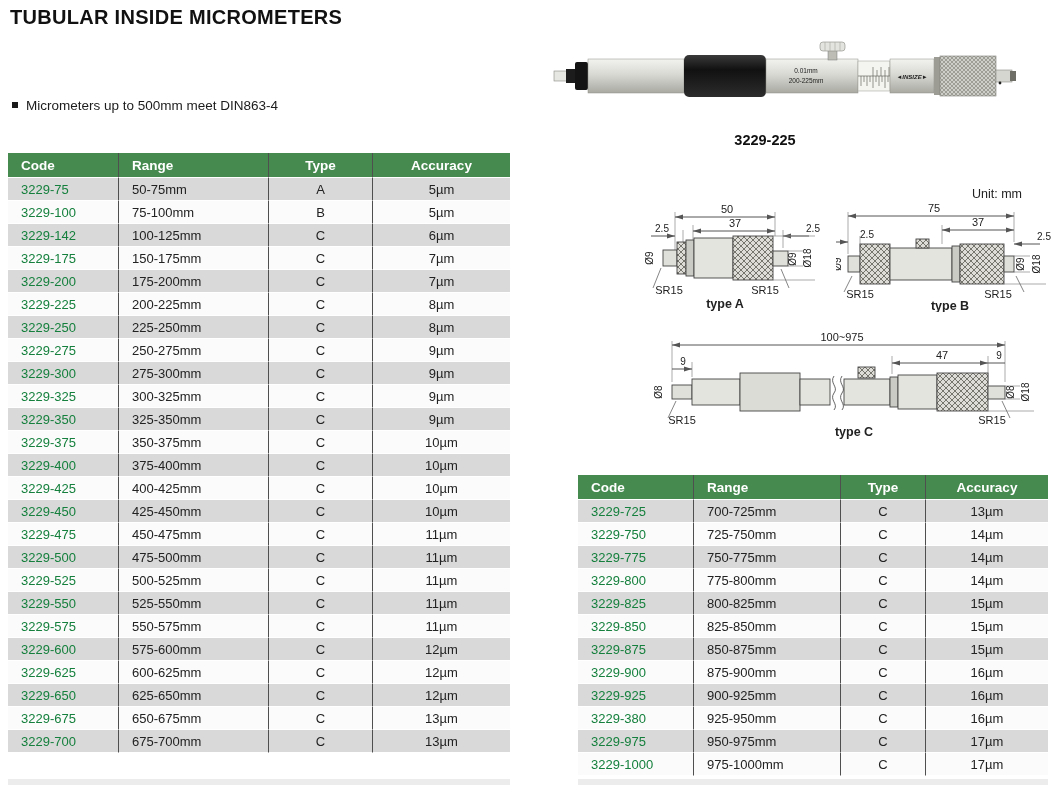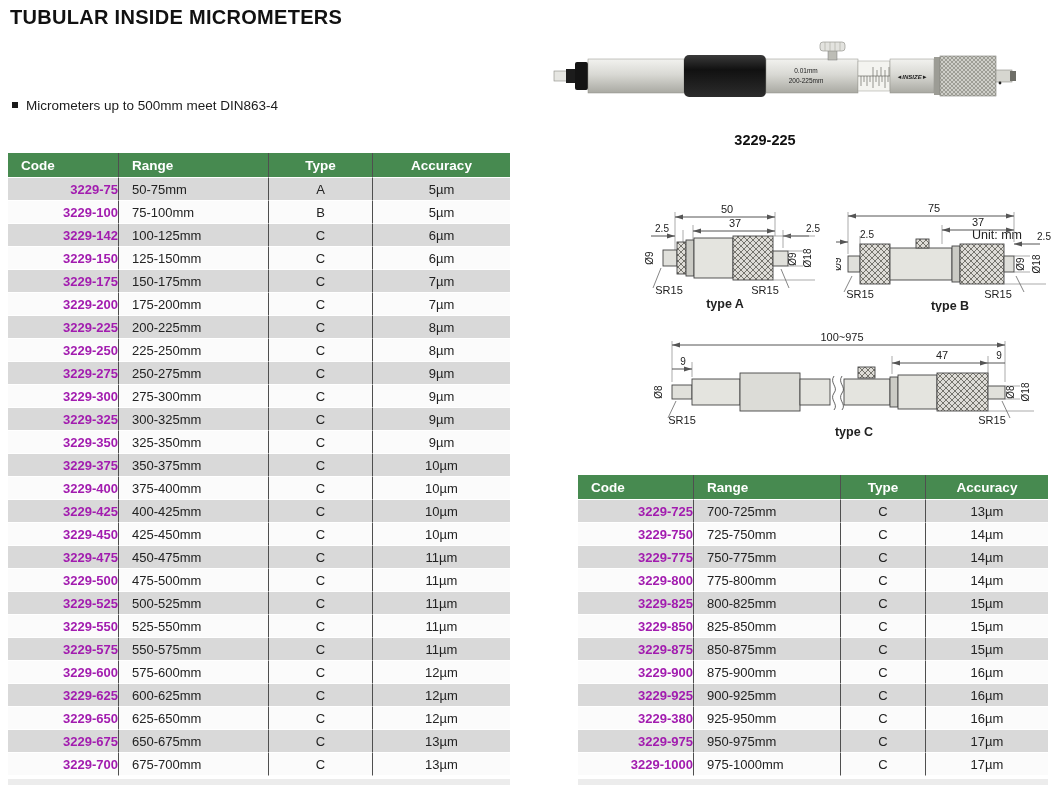--- a/index.html
+++ b/index.html
@@ -13,33 +13,33 @@
     letter-spacing:0.3px; color:#111;
   }
   .features { position:absolute; left:12px; top:60px; list-style:none; }
   .features li { display:flex; align-items:center; height:18.5px; font-size:13.5px; color:#1c1c1c;margin-top:36px; }
   .features .sq { width:6px; height:6px; background:#1a1a1a; margin-right:8px; flex:0 0 auto; }
 
   .photo-caption {
     position:absolute; left:690px; top:132px; width:150px; text-align:center;
     font-size:14.5px; font-weight:bold; color:#111;
   }
-  .unit-label { position:absolute; left:972px; top:187px; font-size:12.5px; color:#222;margin-top:41px; }
+  .unit-label { position:absolute; left:972px; top:187px; font-size:12.5px; color:#222; }
 
   table.spec { position:absolute; border-collapse:separate; border-spacing:0; table-layout:fixed; }
   table.spec th {
     height:25px; background:#478a50; color:#ffffff; font-size:13.5px; font-weight:bold;
     text-align:left; padding:0 0 0 13px; border-bottom:1px solid #fff;margin-top:36px;
   }
   table.spec th.c, table.spec td.c { text-align:center; padding:0; }
   table.spec td {
     height:23px; font-size:13px; color:#222; padding:0 0 0 13px;
     border-bottom:1px solid #ffffff; overflow:hidden; white-space:nowrap;
   }
-  table.spec td.code { font-weight:bold; color:#a21caf;text-align:right; }
+  table.spec td.code { font-weight:normal; color:#15803d; }
   table.spec th + th, table.spec td + td { border-left:1px solid #4f4f4f; }
   table.spec tbody tr:nth-child(odd)  td { background:#d9d9d9; }
   table.spec tbody tr:nth-child(even) td { background:#fbfbfb; }
   .t-left  { left:8px;   top:153px; width:502px; }
   .t-right { left:578px; top:475px; width:470px; }
   .t-shadow { position:absolute; height:6px; background:#ececec; }
   .sh-left  { left:8px;   top:779px; width:502px; }
   .sh-right { left:578px; top:779px; width:470px; }
 
   .abs { position:absolute; }
@@ -264,26 +264,20 @@
           <td class="c">B</td>
           <td class="c">5µm</td>
         </tr>
         <tr>
           <td class="code">3229-142</td>
           <td>100-125mm</td>
           <td class="c">C</td>
           <td class="c">6µm</td>
         </tr>
         <tr>
-          <td class="code">3229-150</td>
-          <td>125-150mm</td>
-          <td class="c">C</td>
-          <td class="c">6µm</td>
-        </tr>
-        <tr>
           <td class="code">3229-175</td>
           <td>150-175mm</td>
           <td class="c">C</td>
           <td class="c">7µm</td>
         </tr>
         <tr>
           <td class="code">3229-200</td>
           <td>175-200mm</td>
           <td class="c">C</td>
           <td class="c">7µm</td>

